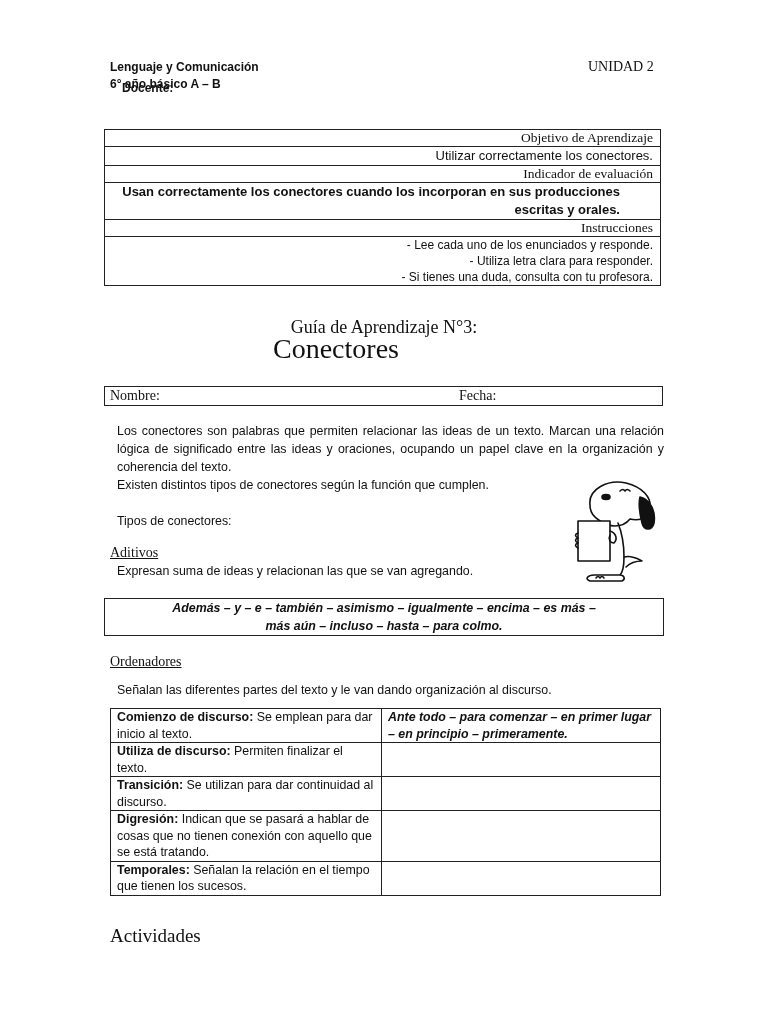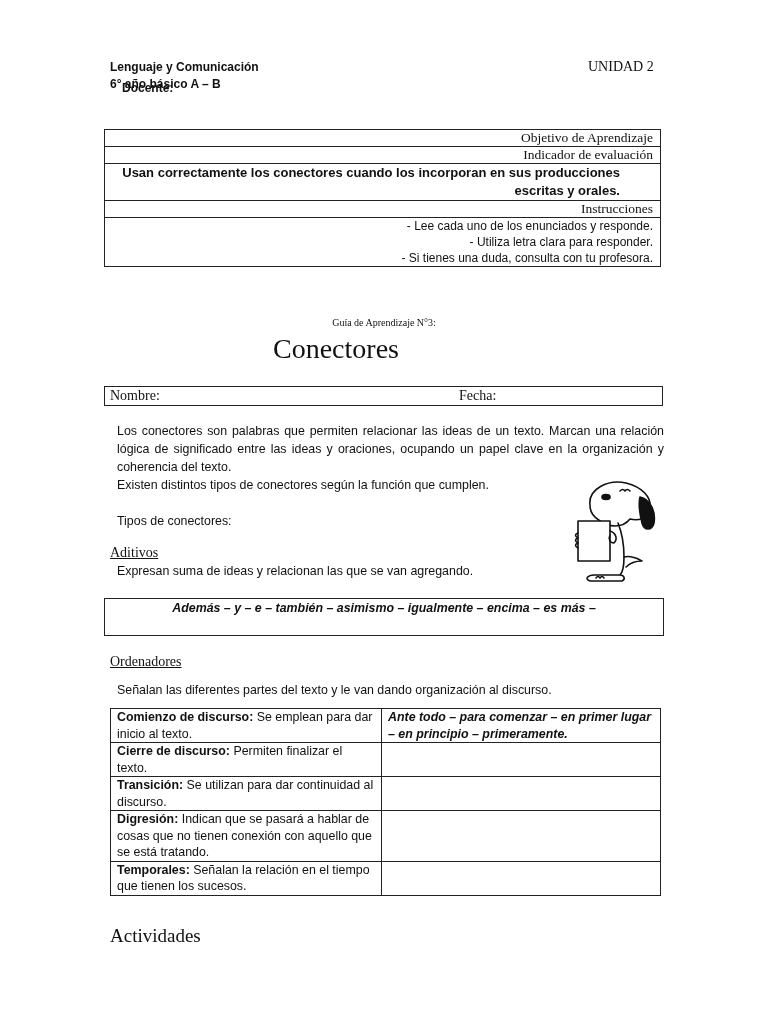--- a/index.html
+++ b/index.html
@@ -9,21 +9,21 @@
 
   .hdr-line { position: absolute; left: 110px; font-size: 12px; font-weight: bold; line-height: 17px; }
   .unidad { position: absolute; left: 588px; top: 59px; font-size: 14px; }
 
   table.info { position: absolute; left: 104px; top: 129px; width: 557px; border-collapse: collapse; }
   table.info td { border: 1px solid #222; padding: 0 7px; vertical-align: top; text-align: right; }
   table.info td.lbl { font-size: 13.5px; line-height: 16px; }
   table.info td.val { font-size: 13px; line-height: 18px; }
   table.info td.instr { font-size: 12px; line-height: 16px; padding-top: 0; }
 
-  .guia { position: absolute; left: 0; width: 768px; top: 317px; text-align: center; font-size: 10px; }
+  .guia { position: absolute; left: 0; width: 768px; top: 317px; text-align: center; font-size: 18px; }
   .titulo { position: absolute; left: 0; width: 672px; top: 333px; text-align: center; font-size: 28px; }
 
   .namebox { position: absolute; left: 104px; top: 386px; width: 557px; height: 18px; border: 1px solid #222; font-size: 14px; line-height: 18px; }
   .namebox .n { position: absolute; left: 5px; top: 0; }
   .namebox .f { position: absolute; left: 354px; top: 0; }
 
   .para { position: absolute; left: 117px; width: 547px; font-size: 12.4px; line-height: 18px; text-align: justify; }
 
   .ul-title { position: absolute; left: 110px; font-size: 14px; text-decoration: underline; }
 
@@ -43,20 +43,23 @@
 
 <div class="hdr-line sans" style="top:59px;">Lenguaje y Comunicación</div>
 <div class="hdr-line sans" style="top:76px;">6° año básico A – B</div>
 <div class="hdr-line sans" style="top:80px;margin-left:12px;">Docente:</div>
 <div class="unidad serif">UNIDAD 2</div>
 
 <table class="info">
   <tbody>
       <tr>
         <td class="lbl serif">Objetivo de Aprendizaje</td>
+      </tr>
+  <tr>
+        <td class="val sans">Utilizar correctamente los conectores.</td>
       </tr>
   <tr>
         <td class="lbl serif">Indicador de evaluación</td>
       </tr>
   <tr>
         <td class="val sans" style="padding-right:40px;font-weight:bold;">Usan correctamente los conectores cuando los incorporan en sus producciones escritas y orales.</td>
       </tr>
   <tr>
         <td class="lbl serif">Instrucciones</td>
       </tr>
@@ -107,33 +110,34 @@
     <path d="M34 100 C28 100 24 104 30 106 L62 106 C66 104 64 100 60 100 Z" fill="#fff"></path>
     <path d="M36 103 q2 -3 4 0 q2 -3 4 0"></path>
   </g>
 </svg>
 
 <div class="ul-title serif" style="top:545px;">Aditivos</div>
 <div class="para sans" style="top:562px;">Expresan suma de ideas y relacionan las que se van agregando.</div>
 
 <div class="connbox sans">
   <div>Además – y – e – también – asimismo – igualmente – encima – es más –</div>
+  <div>más aún – incluso – hasta – para colmo.</div>
 </div>
 
 <div class="ul-title serif" style="top:654px;">Ordenadores</div>
 <div class="para sans" style="top:681px;">Señalan las diferentes partes del texto y le van dando organización al discurso.</div>
 
 <table class="ord sans">
   <tbody>
       <tr style="height:33px;">
     <td class="c1"><b>Comienzo de discurso:</b><span> Se emplean para dar inicio al texto.</span></td>
     <td class="c2">Ante todo – para comenzar – en primer lugar – en principio – primeramente.</td>
   </tr>
   <tr style="height:33px;">
-    <td class="c1"><b>Cierre de discurso:</b><span> Permiten finalizar el texto.</span></td>
+    <td class="c1"><b>Utiliza de discurso:</b><span> Permiten finalizar el texto.</span></td>
     <td class="c2"></td>
   </tr>
   <tr style="height:33px;">
     <td class="c1"><b>Transición:</b><span> Se utilizan para dar continuidad al discurso.</span></td>
     <td class="c2"></td>
   </tr>
   <tr style="height:50px;">
     <td class="c1"><b>Digresión:</b><span> Indican que se pasará a hablar de cosas que no tienen conexión con aquello que se está tratando.</span></td>
     <td class="c2"></td>
   </tr>

